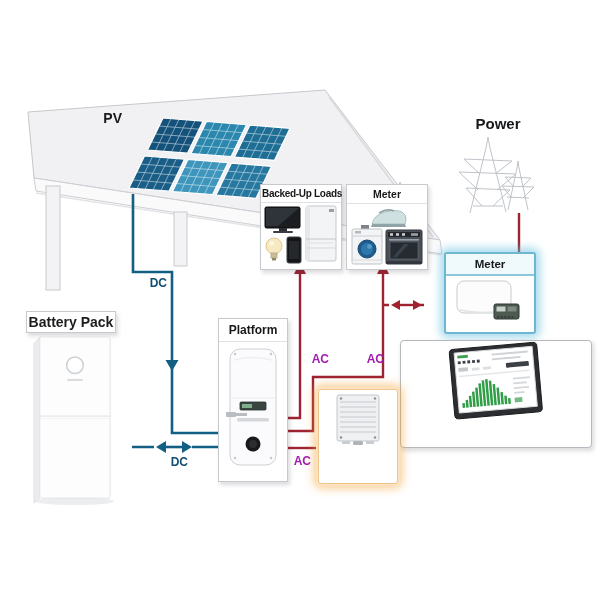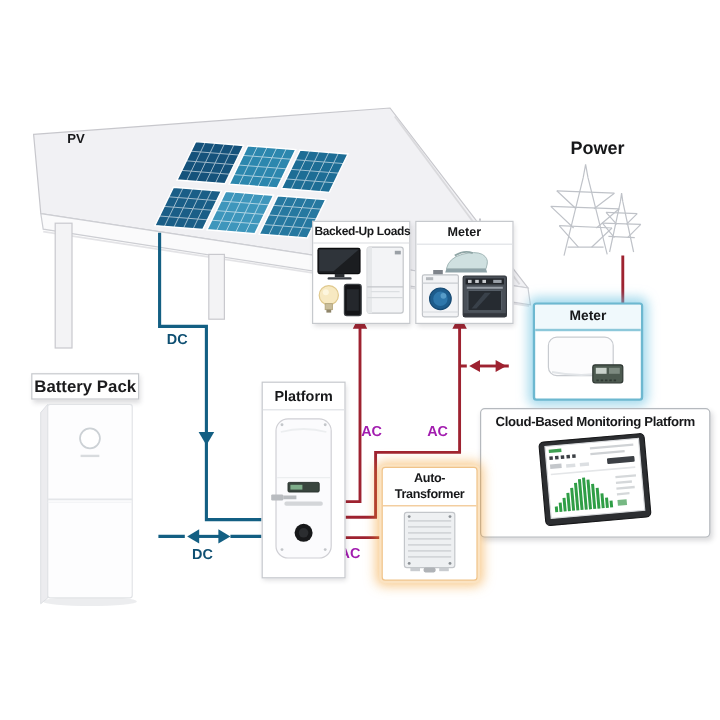--- a/index.html
+++ b/index.html
@@ -2,24 +2,24 @@
 <html><head>
 <meta charset="utf-8">
 <style>
   html,body{margin:0;padding:0;background:#ffffff;}
   .stage{position:relative;width:600px;height:600px;background:#ffffff;overflow:hidden;
          font-family:"Liberation Sans","DejaVu Sans",sans-serif;color:#1c1c1e;}
   svg{display:block;}
   .layer{position:absolute;left:0;top:0;width:600px;height:600px;pointer-events:none;}
 
   .big-label{position:absolute;font-weight:bold;color:#17181a;}
-  #pv-label{left:56px;top:110px;width:50px;font-size:11px;text-align:left;}
+  #pv-label{left:72px;top:110px;width:50px;font-size:14px;text-align:right;}
   #grid-label{left:470px;top:115px;width:56px;font-size:15px;text-align:center;}
 
-  .wire-label{position:absolute;font-weight:bold;font-size:12px;text-align:left;width:28px;}
+  .wire-label{position:absolute;font-weight:bold;font-size:12px;text-align:right;width:28px;}
   .dc-text{color:#0e4f72;}
   .ac-text{color:#a21caf;}
   #dc-label-roof{left:139px;top:276px;}
   #dc-label-batt{left:160px;top:455px;}
   #ac-label-left{left:301px;top:352px;}
   #ac-label-right{left:356px;top:352px;}
   #ac-label-xfmr{left:283px;top:454px;}
 
   .panelbox{position:absolute;background:#ffffff;border:1px solid #c6c9cd;
             box-shadow:1.5px 2.5px 4px rgba(60,60,70,.18);}
@@ -229,21 +229,20 @@
         <path d="M12,33 q25,5 48,0" stroke="#e2e5e8" stroke-width="1.5" fill="none"></path>
         <rect x="46" y="27" width="25" height="15" rx="2" fill="#4d5a50" stroke="#2f3833"></rect>
         <rect x="48.5" y="29.5" width="9" height="5" fill="#c9d2cb"></rect>
         <rect x="59.5" y="29.5" width="9" height="5" fill="#7d8a80"></rect>
         <path d="M49,40 h18" stroke="#2f3833" stroke-width="1.4" stroke-dasharray="2,1.6"></path>
       </svg>
     </div>
   </div>
 
   <div id="box-cloud" class="panelbox">
-    <div class="panel-header">Cloud-Based Monitoring Platform</div>
     <div class="panel-content" style="height:84px;">
       <svg width="120" height="84" viewBox="0 0 120 88">
         <g transform="rotate(-5 60 44)">
           <rect x="14" y="5" width="92" height="73" rx="4" fill="#2c2e31" stroke="#17181a"></rect>
           <rect x="19" y="9" width="82" height="63" fill="#ffffff" stroke="#d8dadd"></rect>
           <rect x="22" y="12" width="11" height="3" fill="#3fa052"></rect>
           <rect x="22" y="18" width="3" height="3" fill="#3c4045"></rect>
           <rect x="27" y="18" width="3" height="3" fill="#3c4045"></rect>
           <rect x="32" y="18" width="3" height="3" fill="#3c4045"></rect>
           <rect x="37" y="18" width="3" height="3" fill="#3c4045"></rect>
@@ -312,21 +311,20 @@
         <circle cx="28" cy="98" r="4" fill="#2b2d30"></circle>
         <circle cx="10" y="0" cy="8" r="1.2" fill="#c3c6ca"></circle>
         <circle cx="46" cy="8" r="1.2" fill="#c3c6ca"></circle>
         <circle cx="10" cy="112" r="1.2" fill="#c3c6ca"></circle>
         <circle cx="46" cy="112" r="1.2" fill="#c3c6ca"></circle>
       </svg>
     </div>
   </div>
 
   <div id="box-xfmr" class="panelbox">
-    <div class="panel-header">Auto-Transformer</div>
     <div class="panel-content" style="height:60px;">
       <svg width="52" height="56" viewBox="0 0 52 56">
         <rect x="5" y="3" width="42" height="46" rx="2" fill="#eef0f2" stroke="#c3c6ca"></rect>
         <g stroke="#d3d6d9" stroke-width="1.5">
           <line x1="8" y1="10" x2="44" y2="10"></line>
             <line x1="8" y1="15" x2="44" y2="15"></line>
           <line x1="8" y1="20" x2="44" y2="20"></line>
             <line x1="8" y1="25" x2="44" y2="25"></line>
           <line x1="8" y1="30" x2="44" y2="30"></line>
             <line x1="8" y1="35" x2="44" y2="35"></line>

